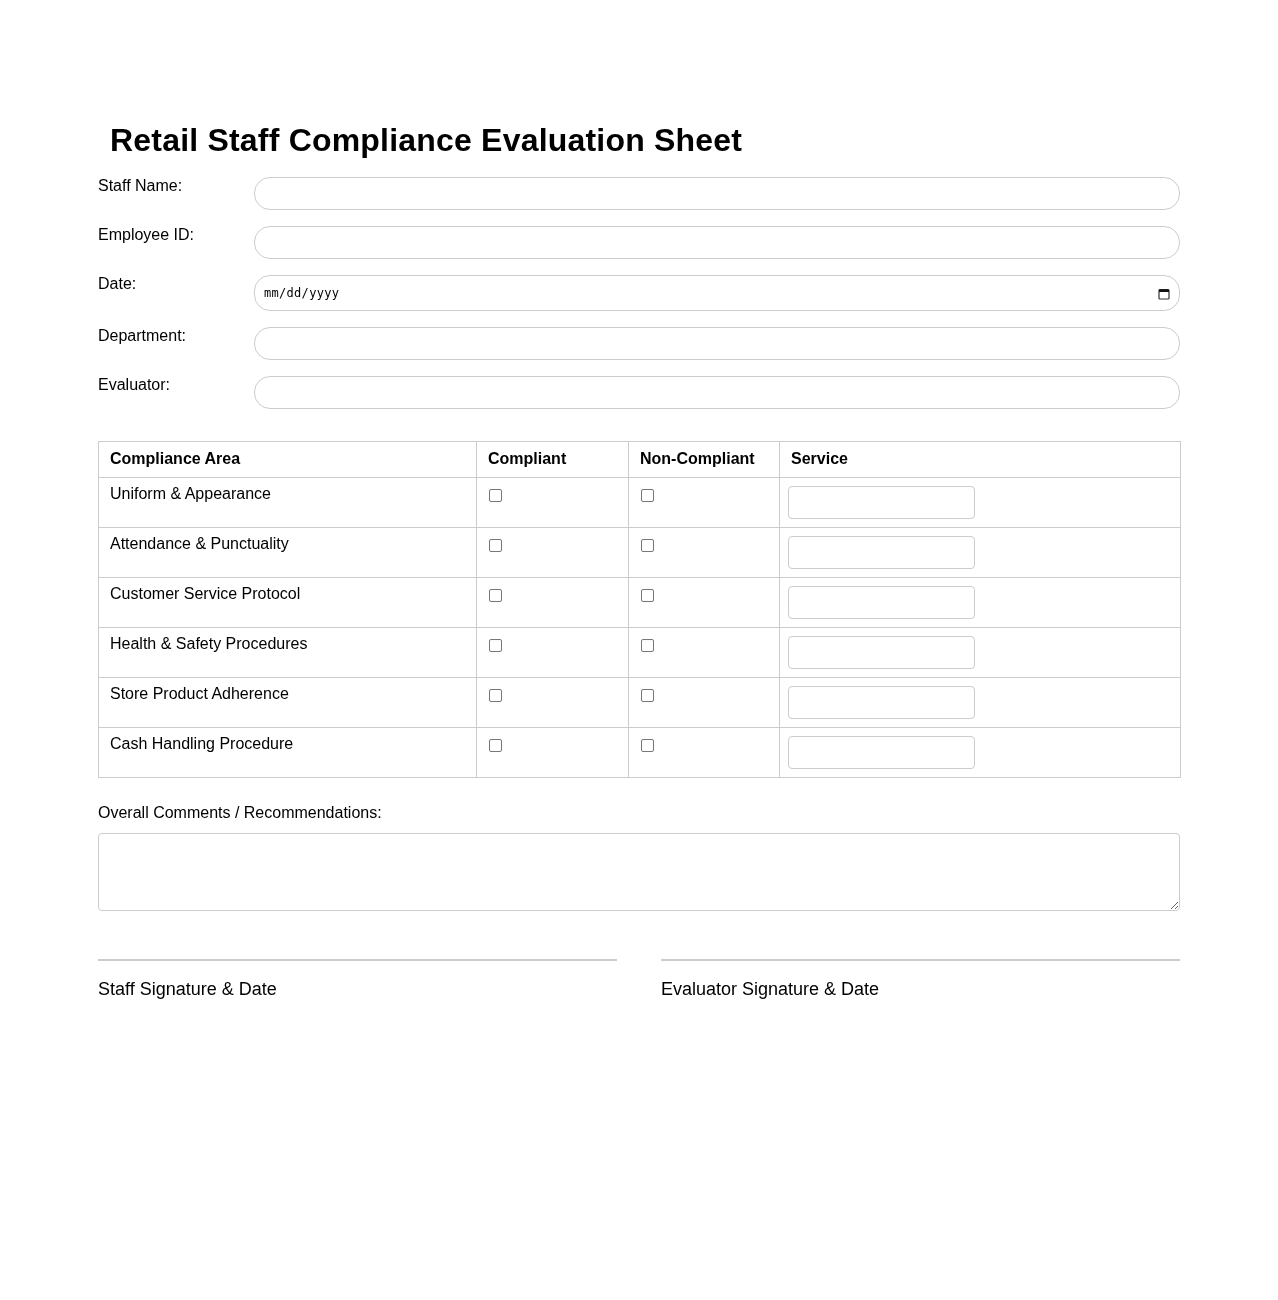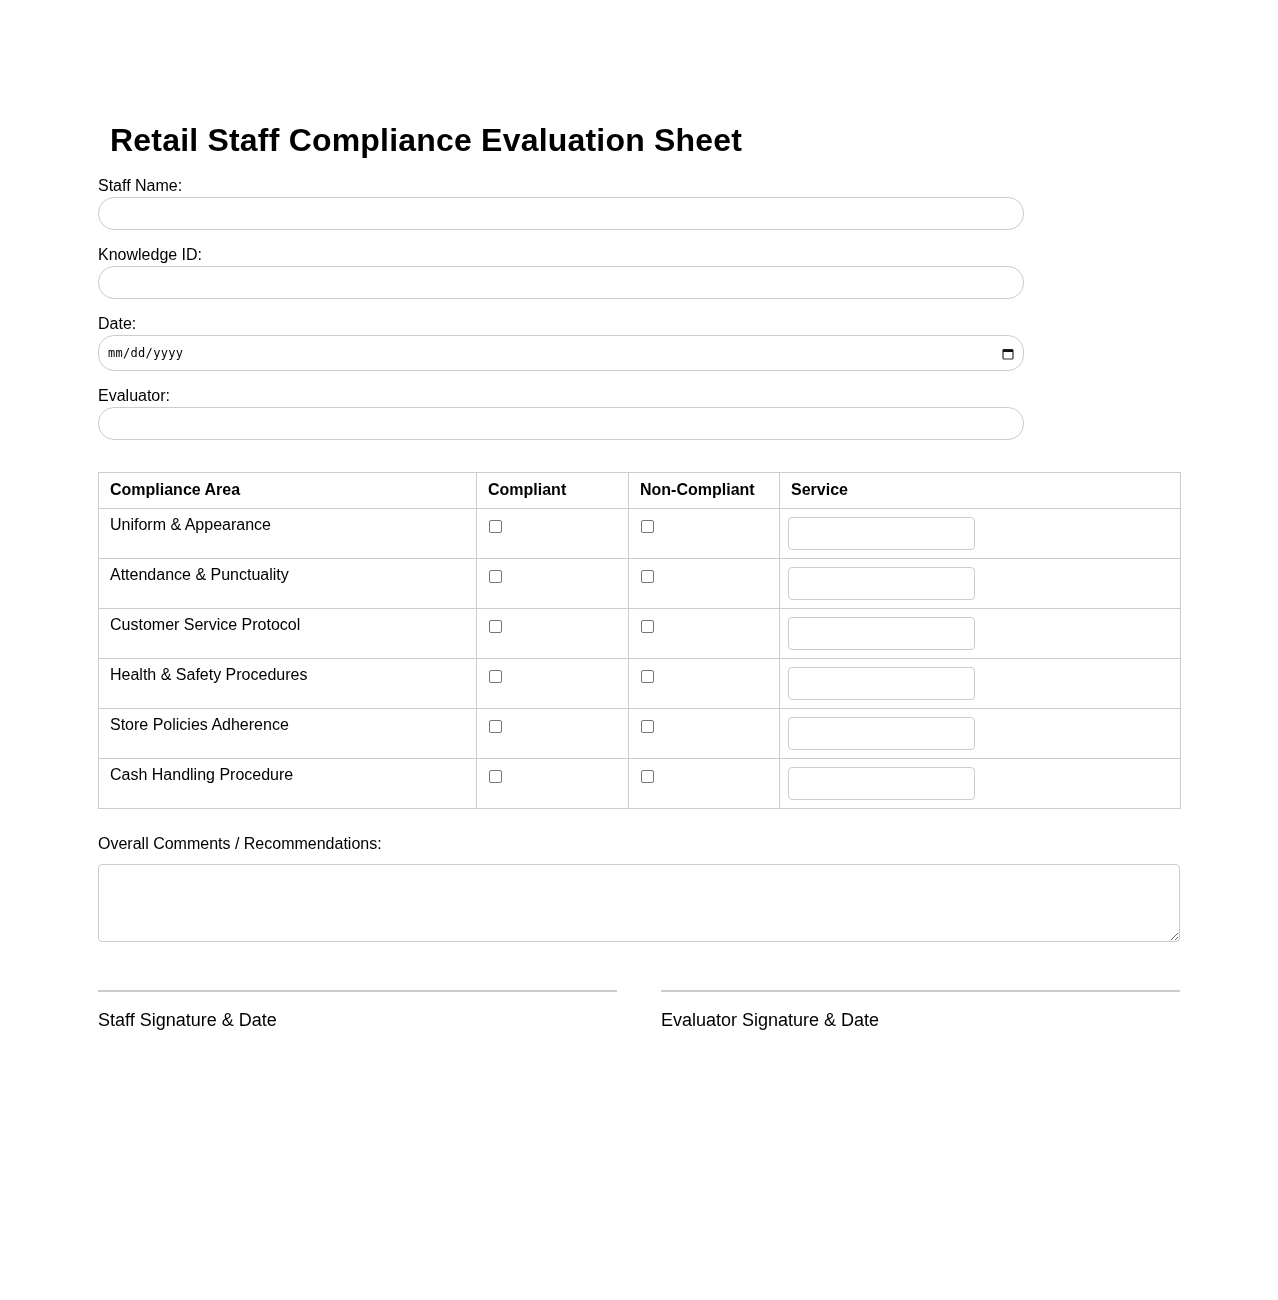--- a/index.html
+++ b/index.html
@@ -22,21 +22,20 @@
     font-size: 32px;
     font-weight: bold;
     line-height: 40px;
     height: 45px;
     letter-spacing: 0.2px;
   }
   .field-row {
     display: flex;
     align-items: flex-start;
     margin-bottom: 16px;
-    flex-direction: column;
   }
   .field-row label {
     width: 156px;
     font-size: 16px;
     line-height: 22px;
     padding-top: 0px;
     margin-top: -2px;
   }
   .field-row .input {
     width: 926px;
@@ -157,37 +156,41 @@
 
 <div class="container">
   <h1>Retail Staff Compliance Evaluation Sheet</h1>
 
   <div class="field-row">
     <label>Staff Name:</label>
     <input class="input" type="text" value="" style="">
   </div>
 
   <div class="field-row">
-    <label>Knowledge ID:</label>
+    <label>Employee ID:</label>
     <input class="input" type="text" value="" style="">
   </div>
 
   <div class="field-row">
     <label>Date:</label>
     <div class="input date-input">
       <span class="date-placeholder">mm/dd/yyyy</span>
       <span class="cal-icon">
         <svg width="12" height="12" viewBox="0 0 12 12">
           <rect x="1" y="1.5" width="10" height="9.5" rx="1" ry="1" fill="none" stroke="#333" stroke-width="1.2"></rect>
           <rect x="1" y="1.5" width="10" height="2.5" fill="#111"></rect>
         </svg>
       </span>
     </div>
   </div>
 
+  <div class="field-row">
+    <label>Department:</label>
+    <input class="input" type="text" value="" style="">
+  </div>
 
   <div class="field-row">
     <label>Evaluator:</label>
     <input class="input" type="text" value="" style="">
   </div>
 
   <table>
     <colgroup>
       <col style="width:378px">
       <col style="width:152px">
@@ -229,21 +232,21 @@
       </tr>
       <tr>
         <td>Health &amp; Safety Procedures</td>
         <td class="check-cell"><span class="cb"></span></td>
         <td class="check-cell"><span class="cb"></span></td>
         <td class="comment-cell">
             <input class="comment-input" type="text" value="" style="">
           </td>
       </tr>
       <tr>
-        <td>Store Policies Adherence</td>
+        <td>Store Product Adherence</td>
         <td class="check-cell"><span class="cb"></span></td>
         <td class="check-cell"><span class="cb"></span></td>
         <td class="comment-cell">
             <input class="comment-input" type="text" value="" style="">
           </td>
       </tr>
       <tr>
         <td>Cash Handling Procedure</td>
         <td class="check-cell"><span class="cb"></span></td>
         <td class="check-cell"><span class="cb"></span></td>

